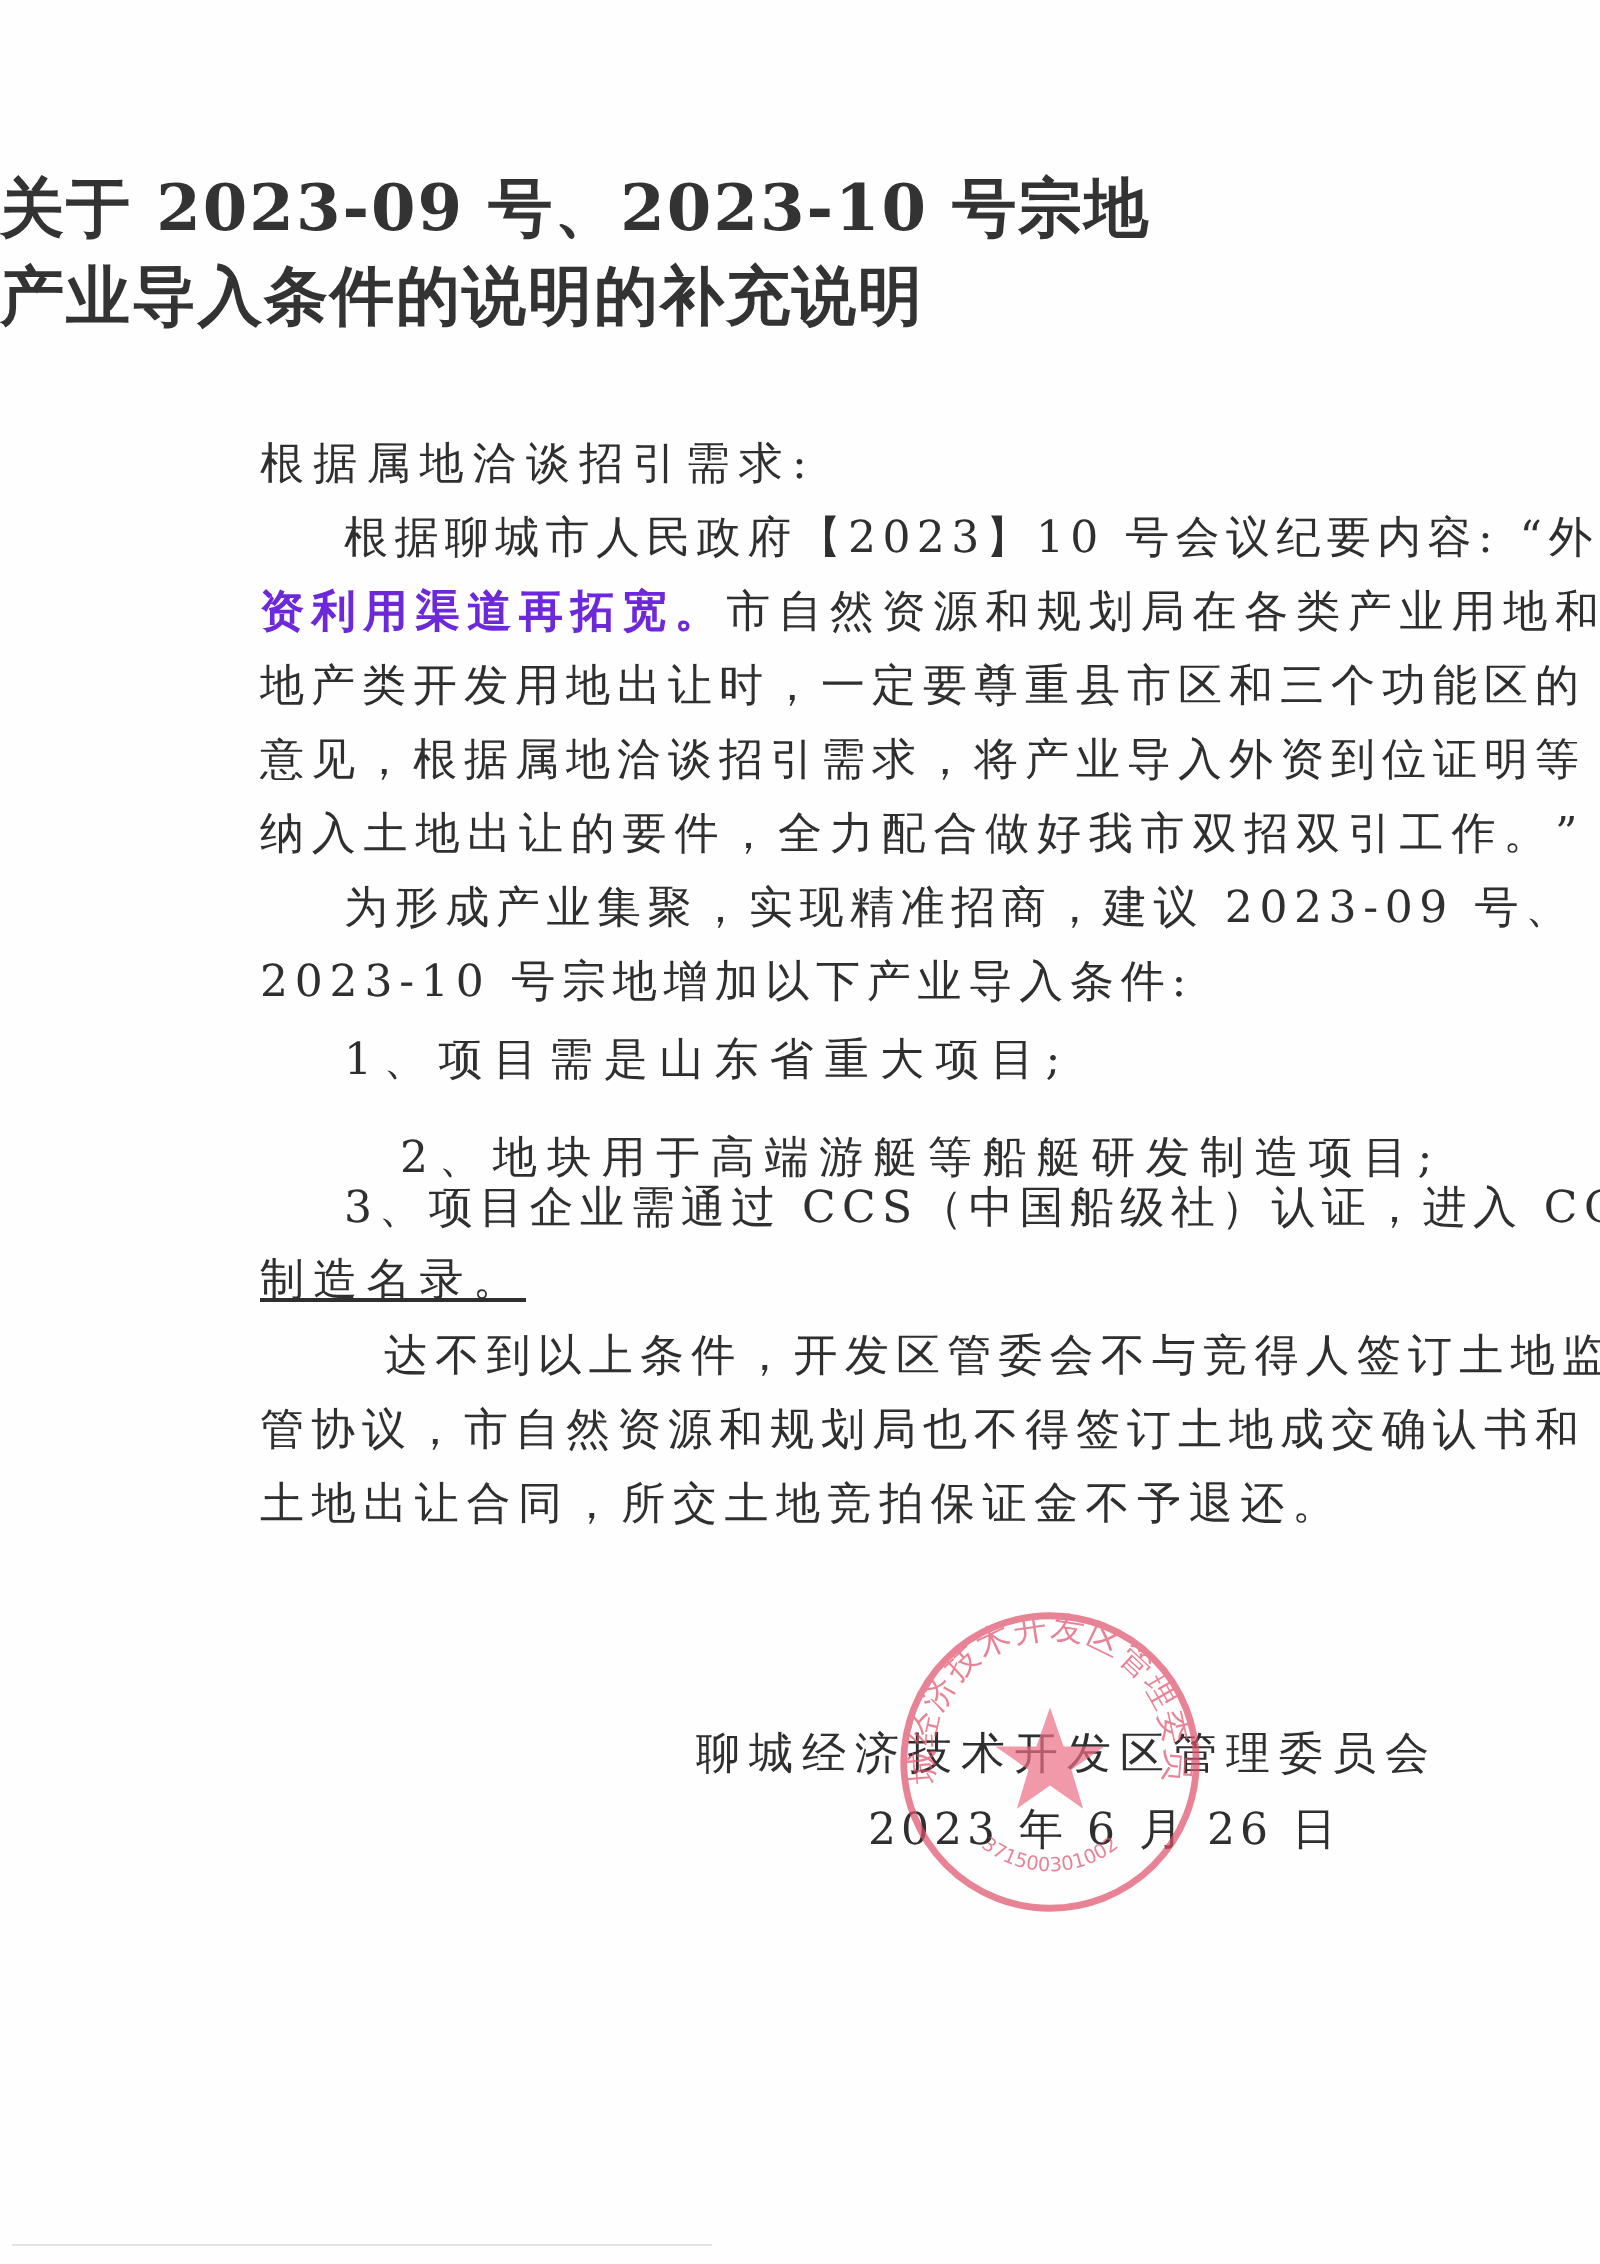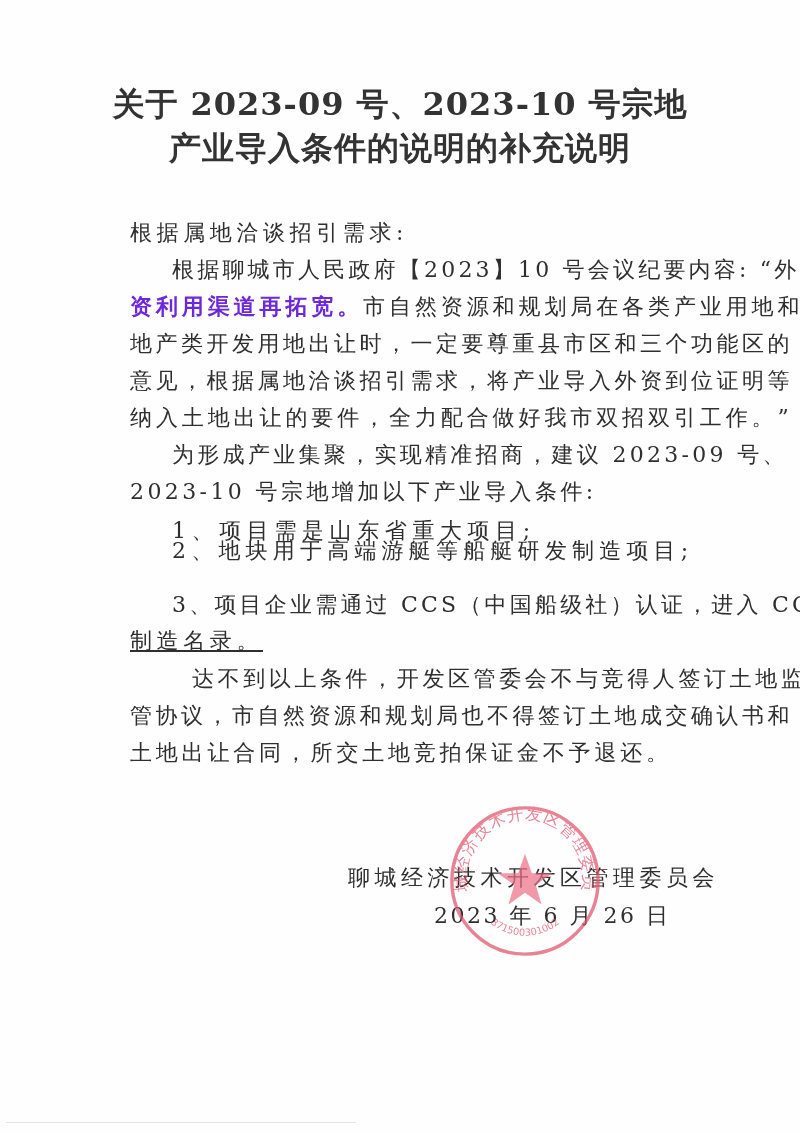--- a/index.html
+++ b/index.html
@@ -1,19 +1,19 @@
 <!DOCTYPE html>
 <html><head>
 <meta charset="utf-8">
 <style>
   html, body { margin: 0; padding: 0; background: #ffffff; }
   body { width: 800px; height: 1132px; position: relative; overflow: hidden;
          font-family: "DejaVu Serif", "Liberation Serif", serif; color: #2a2a2a; }
   .page { position: absolute; left: 0; top: 0; width: 800px; height: 1132px; background: #fefefe; }
-  .title { position: absolute; left: 0; width: 800px; text-align: center;
+  .title { position: absolute; left: 0; width: 800px; 
            font-family: "DejaVu Serif", "Liberation Serif", serif; font-weight: bold;
            font-size: 32px; letter-spacing: 1px; color: #333; line-height: 44px; }
   .title.l1 { top: 82px; }
   .title.l2 { top: 126px; }
   .line { position: absolute; left: 130px; width: 560px; font-size: 22px; line-height: 37px;
           white-space: nowrap; color: #2f2f2f; letter-spacing: 5.4px; }
   .indent { left: 172px; width: 520px; }
   .bold { font-weight: bold; color: #6d28d9; }
   .sig { position: absolute; font-size: 22px; line-height: 37px; white-space: nowrap;
          color: #2f2f2f; letter-spacing: 3px; z-index: 1; }
@@ -34,21 +34,21 @@
   <div class="line indent" style="top:251px; letter-spacing:3.2px;">根据聊城市人民政府【2023】10 号会议纪要内容: “外</div>
   <div class="line" style="top:288px; letter-spacing:3.9px;"><span class="bold">资利用渠道再拓宽。</span><span>市自然资源和规划局在各类产业用地和</span></div>
   <div class="line" style="top:325px; letter-spacing:3.5px;">地产类开发用地出让时，一定要尊重县市区和三个功能区的</div>
   <div class="line" style="top:362px; letter-spacing:3.5px;text-align:center;">意见，根据属地洽谈招引需求，将产业导入外资到位证明等</div>
   <div class="line" style="top:399px; letter-spacing:3.9px;">纳入土地出让的要件，全力配合做好我市双招双引工作。”</div>
 
   <div class="line indent" style="top:436px; letter-spacing:3.3px;">为形成产业集聚，实现精准招商，建议 2023-09 号、</div>
   <div class="line" style="top:473px; letter-spacing:3.4px;">2023-10 号宗地增加以下产业导入条件:</div>
 
   <div class="line indent" style="top:512px; letter-spacing:5.6px;">1、项目需是山东省重大项目;</div>
-  <div class="line indent" style="top:532px; letter-spacing:5.2px;">2、地块用于高端游艇等船艇研发制造项目;</div>
+  <div class="line indent" style="top:561px; letter-spacing:5.2px;margin-left:28px;">2、地块用于高端游艇等船艇研发制造项目;</div>
   <div class="line indent" style="top:586px; letter-spacing:3.2px;">3、项目企业需通过 CCS（中国船级社）认证，进入 CCS</div>
   <div class="line" style="top:622px; letter-spacing:4.6px;text-decoration:underline;">制造名录。</div>
 
   <div class="line indent" style="top:660px; letter-spacing:3.6px;margin-left:20px;">达不到以上条件，开发区管委会不与竞得人签订土地监</div>
   <div class="line" style="top:697px; letter-spacing:3.5px;">管协议，市自然资源和规划局也不得签订土地成交确认书和</div>
   <div class="line" style="top:734px; letter-spacing:3.8px;">土地出让合同，所交土地竞拍保证金不予退还。</div>
 
   <div class="sig" style="left:348px; top:859px; letter-spacing:4.5px;">聊城经济技术开发区管理委员会</div>
   <div class="sig" style="left:434px; top:897px; letter-spacing:2.5px;">2023 年 6 月 26 日</div>
 

